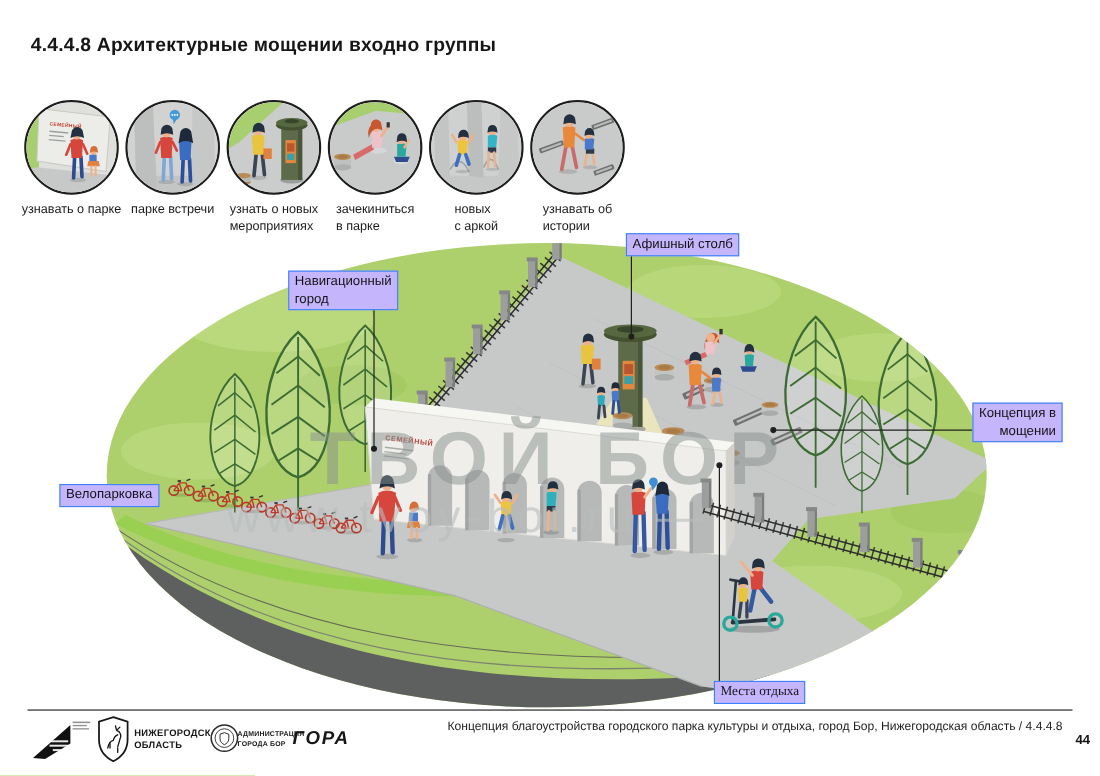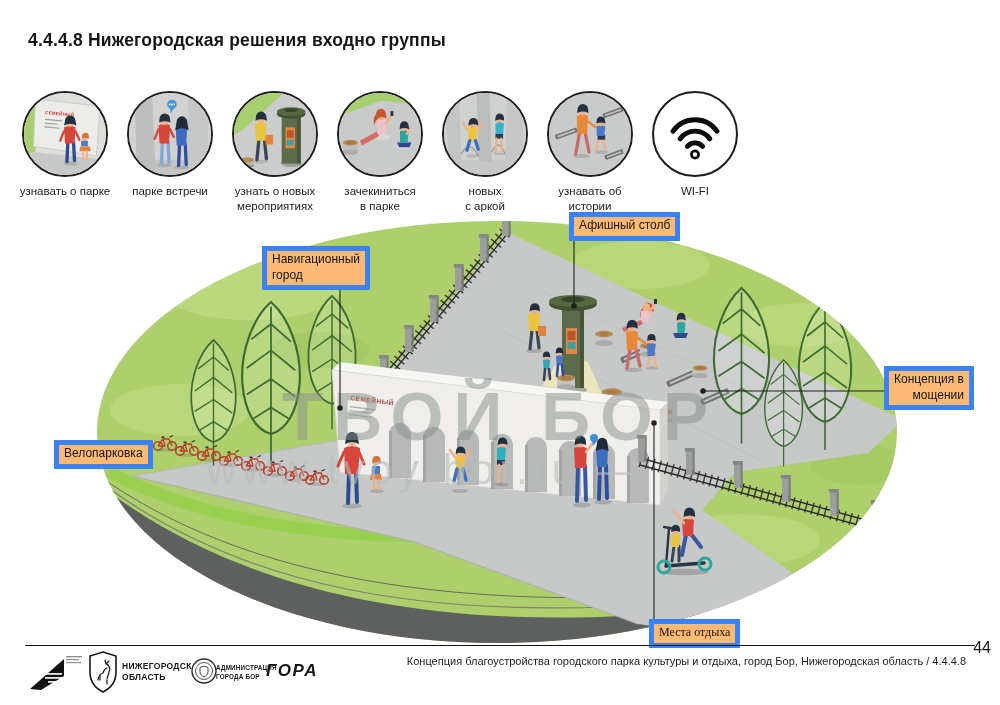--- a/index.html
+++ b/index.html
@@ -1,50 +1,50 @@
 <!DOCTYPE html>
 <html><head>
 <meta charset="utf-8">
 <style>
   html,body{margin:0;padding:0;}
   body{width:1000px;height:705px;position:relative;overflow:hidden;background:#fff;
        font-family:"Liberation Sans",sans-serif;color:#161616;}
   .title{position:absolute;left:28px;top:30px;font-size:17.5px;font-weight:700;letter-spacing:.2px;}
-  .features{position:absolute;left:22px;top:91px;display:flex;gap:19px;}
+  .features{position:absolute;left:22px;top:91px;display:flex;gap:6px;}
   .feature{width:86px;display:flex;flex-direction:column;align-items:center;}
   .circle{width:86px;height:86px;border-radius:50%;border:2px solid #1d1d1d;overflow:hidden;
           box-sizing:border-box;background:#fff;}
   .circle svg{display:block;width:100%;height:100%;}
   .f-label{margin-top:7px;font-size:11.5px;line-height:1.3;color:#1c1c1c;
-           white-space:pre;text-align:center;}
+           white-space:pre;text-align:left;}
   .f-label.center{text-align:center;}
   .scene{position:absolute;left:0;top:210px;width:1000px;height:445px;}
-  .callout{position:absolute;background:#fdba74;border:5px solid #3b82f6;font-size:12px;
+  .callout{position:absolute;background:#c4b5fd;border:1px solid #3b82f6;font-size:12px;
            line-height:1.3;padding:1px 5px 2px;white-space:pre;color:#141414;}
   #co-nav{left:262px;top:246px;}
   #co-afisha{left:569px;top:212px;}
   #co-sign{left:884px;top:366px;text-align:right;}
   #co-bike{left:54px;top:440px;text-align:right;}
   #co-rest{left:649px;top:619px;font-family:Liberation Serif, serif;}
   .footer-line{position:absolute;left:25px;top:645px;width:950px;border-top:1.6px solid #141414;}
   .logo-np{position:absolute;left:28px;top:652px;}
   .logo-deer{position:absolute;left:88px;top:651px;}
   .region-name{position:absolute;left:122px;top:661px;font-size:8.5px;font-weight:700;
                line-height:1.3;white-space:pre;letter-spacing:.3px;}
   .logo-admin{position:absolute;left:190px;top:657px;}
   .admin-name{position:absolute;left:216px;top:664px;font-size:6.3px;font-weight:700;
               line-height:1.4;white-space:pre;letter-spacing:.2px;}
   .gora{position:absolute;left:266px;top:661px;font-size:17px;font-weight:700;letter-spacing:1.5px;font-style:italic;}
   .caption{position:absolute;right:34px;top:655px;font-size:11px;color:#1e1e1e;}
-  .pagenum{position:absolute;right:9px;top:639px;font-size:16px;font-weight:400;}
+  .pagenum{position:absolute;right:9px;top:665px;font-size:12px;font-weight:700;}
 </style>
 </head>
 <body>
 
-<div class="title">4.4.4.8 Нижегородская решения входно группы</div>
+<div class="title">4.4.4.8 Архитектурные мощении входно группы</div>
 
 <div class="features">
 
   <div class="feature">
     <div class="circle">
       <svg viewBox="0 0 86 86">
         <rect width="86" height="86" fill="#dfe0dc"></rect>
         <rect width="12" height="86" fill="#a8cf6f"></rect>
         <path d="M10,62 L86,70 L86,86 L0,86 L0,64 Z" fill="#c7c9c8"></path>
         <polygon points="12,6 80,14 76,66 10,56" fill="#ecece8" stroke="#cacac4" stroke-width="1"></polygon>
@@ -248,33 +248,20 @@
         <rect x="51" y="44" width="8" height="5" fill="#2e3a4a"></rect>
         <path d="M50,35 q5,-2 9,0 l-1,10 h-8 z" fill="#4a79c9"></path>
         <circle cx="54" cy="31" r="3.8" fill="#edb28c"></circle>
         <path d="M50,29 a4.4,4.4 0 0 1 8.8,0 l.4,3 q-4.8,-2.3 -9.6,0 z" fill="#233040"></path>
       </svg>
     </div>
     <span class="f-label">узнавать об
 истории</span>
   </div>
 
-  <div class="feature">
-    <div class="circle">
-      <svg viewBox="0 0 86 86">
-        <g stroke="#0b0b0b" stroke-width="5.2" fill="none" stroke-linecap="round">
-          <path d="M20,40 A 28,28 0 0 1 66,40"></path>
-          <path d="M27.5,48 A 19,19 0 0 1 58.5,48"></path>
-          <path d="M35,56 A 10.5,10.5 0 0 1 51,56"></path>
-        </g>
-        <circle cx="43" cy="64.5" r="3.8" stroke="#0b0b0b" stroke-width="2.8" fill="none"></circle>
-      </svg>
-    </div>
-    <span class="f-label center">WI-FI</span>
-  </div>
 </div>
 
 <svg class="scene" viewBox="0 0 1000 445">
   <defs>
     <clipPath id="oval">
         <ellipse cx="497" cy="222" rx="400" ry="211"></ellipse>
       </clipPath>
     <g id="tree">
       <path d="M30,0 C46,14 58,44 56,74 C54,100 44,116 30,120 C16,116 6,100 4,74 C2,44 14,14 30,0 Z" fill="rgba(255,255,255,0.15)" stroke="#3c6b33" stroke-width="2"></path>
       <g stroke="#3c6b33" stroke-width="1.6">

